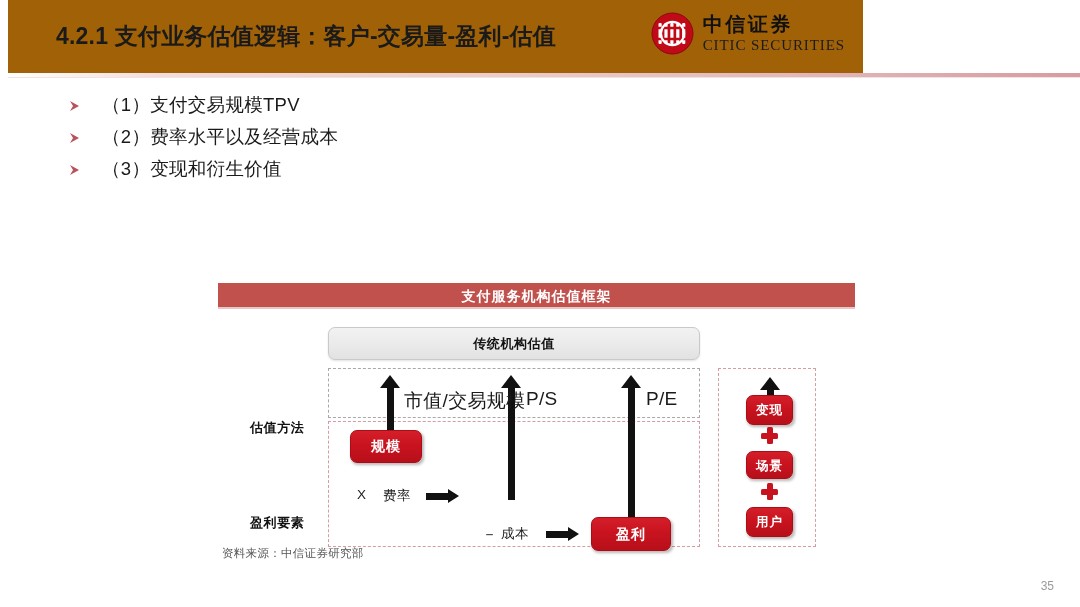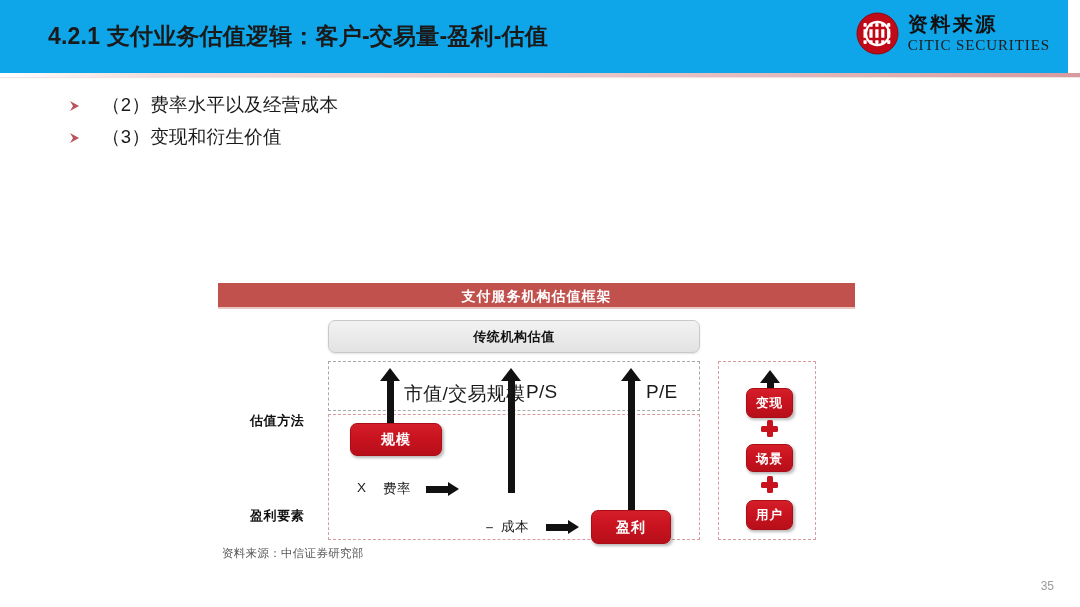--- a/index.html
+++ b/index.html
@@ -12,23 +12,23 @@
     height: 607px;
     position: relative;
     overflow: hidden;
     font-family: "Liberation Sans", "DejaVu Sans", sans-serif;
     color: #1a1a1a;
   }
 
   
   .slide-header {
     position: absolute;
-    left: 0; top: 0;
-    width: 1068px; height: 74px;
-    background: #0ea5e9;
+    left: 8px; top: 0;
+    width: 855px; height: 74px;
+    background: #a16207;
   }
   .slide-title {
     position: absolute;
     left: 48px; top: 21px;
     font-size: 23px;
     font-weight: bold;
     letter-spacing: 0.2px;
     color: #1a1a1a;
     white-space: nowrap;
   }
@@ -138,21 +138,21 @@
     font-weight: bold;
     text-align: center;
     letter-spacing: 1px;
     box-sizing: border-box;
   }
 
   .diagram-body {
     position: relative;
     width: 637px;
     height: 222px;
-    margin-top: 11px;
+    margin-top: 18px;
   }
 
   
   .pill {
     position: absolute;
     background: linear-gradient(to bottom, #f2f2f2 0%, #eaeaea 55%, #e2e2e2 100%);
     border: 1px solid #c9c9c9;
     border-radius: 7px;
     box-shadow: 0 1px 2px rgba(0,0,0,0.12);
     font-size: 13px;
@@ -215,21 +215,21 @@
     border-radius: 7px;
     box-shadow: 1.5px 2px 3px rgba(0,0,0,0.28);
     color: #ffffff;
     font-size: 14px;
     font-weight: bold;
     text-align: center;
     letter-spacing: 1px;
     box-sizing: border-box;
   }
 
-  .box-guimo   { left: 132px; top: 103px; width: 92px; height: 33px; line-height: 31px; }
+  .box-guimo   { left: 132px; top: 103px; width: 72px; height: 33px; line-height: 31px; }
   .box-shouru  { left: 253px; top: 152px; width: 80px; height: 34px; line-height: 32px; }
   .box-yingli  { left: 373px; top: 190px; width: 80px; height: 34px; line-height: 32px; }
 
   .box-bianxian { left: 528px; top: 68px;  width: 47px; height: 30px; line-height: 28px; font-size: 12.5px; }
   .box-changjing{ left: 528px; top: 124px; width: 47px; height: 28px; line-height: 28px; font-size: 12.5px; }
   .box-yonghu   { left: 528px; top: 180px; width: 47px; height: 30px; line-height: 28px; font-size: 12.5px; }
 
   
   .varrow {
     position: absolute;
@@ -355,32 +355,40 @@
           <rect x="31.1" y="11" width="3.2" height="21" rx="1"></rect>
         </g>
         <g fill="none" stroke="#c00a17" stroke-width="2.6">
           <path d="M5 16 h33"></path>
           <path d="M5 27 h33"></path>
         </g>
         <circle cx="21.5" cy="21.5" r="11.6" fill="none" stroke="#ffffff" stroke-width="2.3"></circle>
       </svg>
     </div>
     <div class="logo-text-block">
-      <div class="logo-cn">资料来源</div>
+      <div class="logo-cn">中信证券</div>
       <div class="logo-en">CITIC SECURITIES</div>
     </div>
   </div>
 
   <div class="header-rule"></div>
   <div class="header-rule2"></div>
 </div>
 
 <div class="bullets">
 
 
+  <div class="bullet-l2">
+    <span class="arrow-marker">
+      <svg width="14" height="14" viewBox="0 0 14 14" aria-hidden="true">
+        <path d="M2 2 L11 7 L2 12 L5 7 Z" fill="#b9525c"></path>
+      </svg>
+    </span>
+    <span class="bullet-l2-text">（1）支付交易规模TPV</span>
+  </div>
 
   <div class="bullet-l2">
     <span class="arrow-marker">
       <svg width="14" height="14" viewBox="0 0 14 14" aria-hidden="true">
         <path d="M2 2 L11 7 L2 12 L5 7 Z" fill="#b9525c"></path>
       </svg>
     </span>
     <span class="bullet-l2-text">（2）费率水平以及经营成本</span>
   </div>
 

